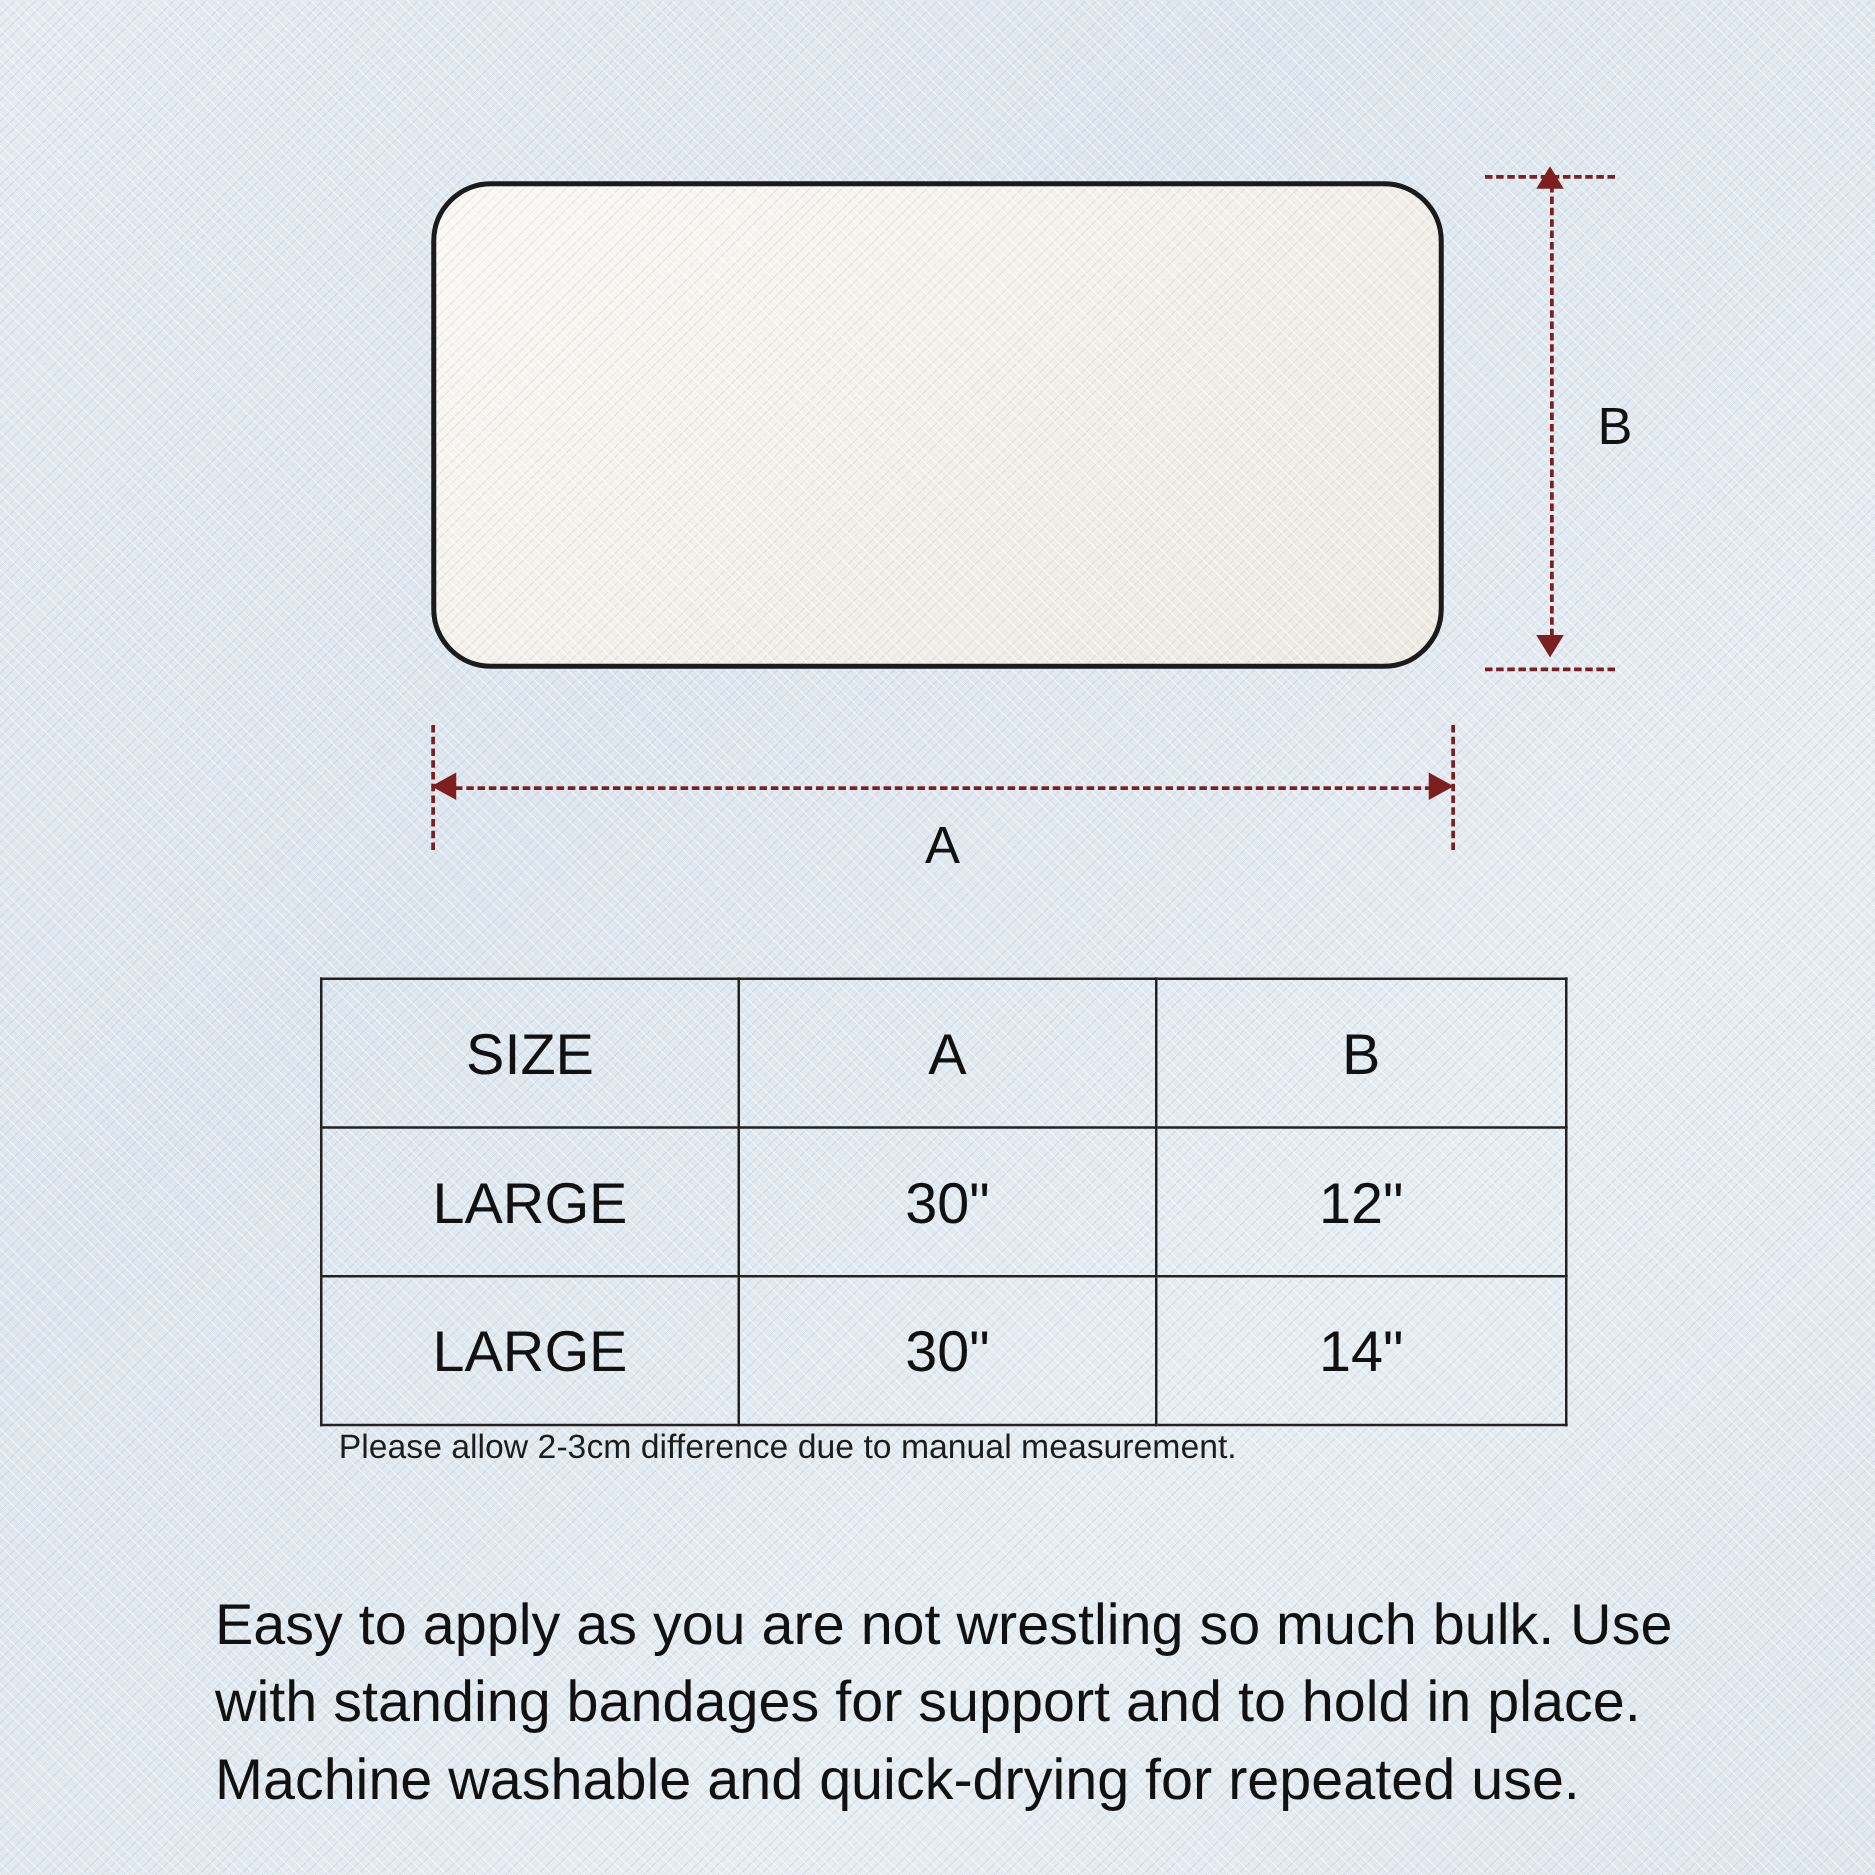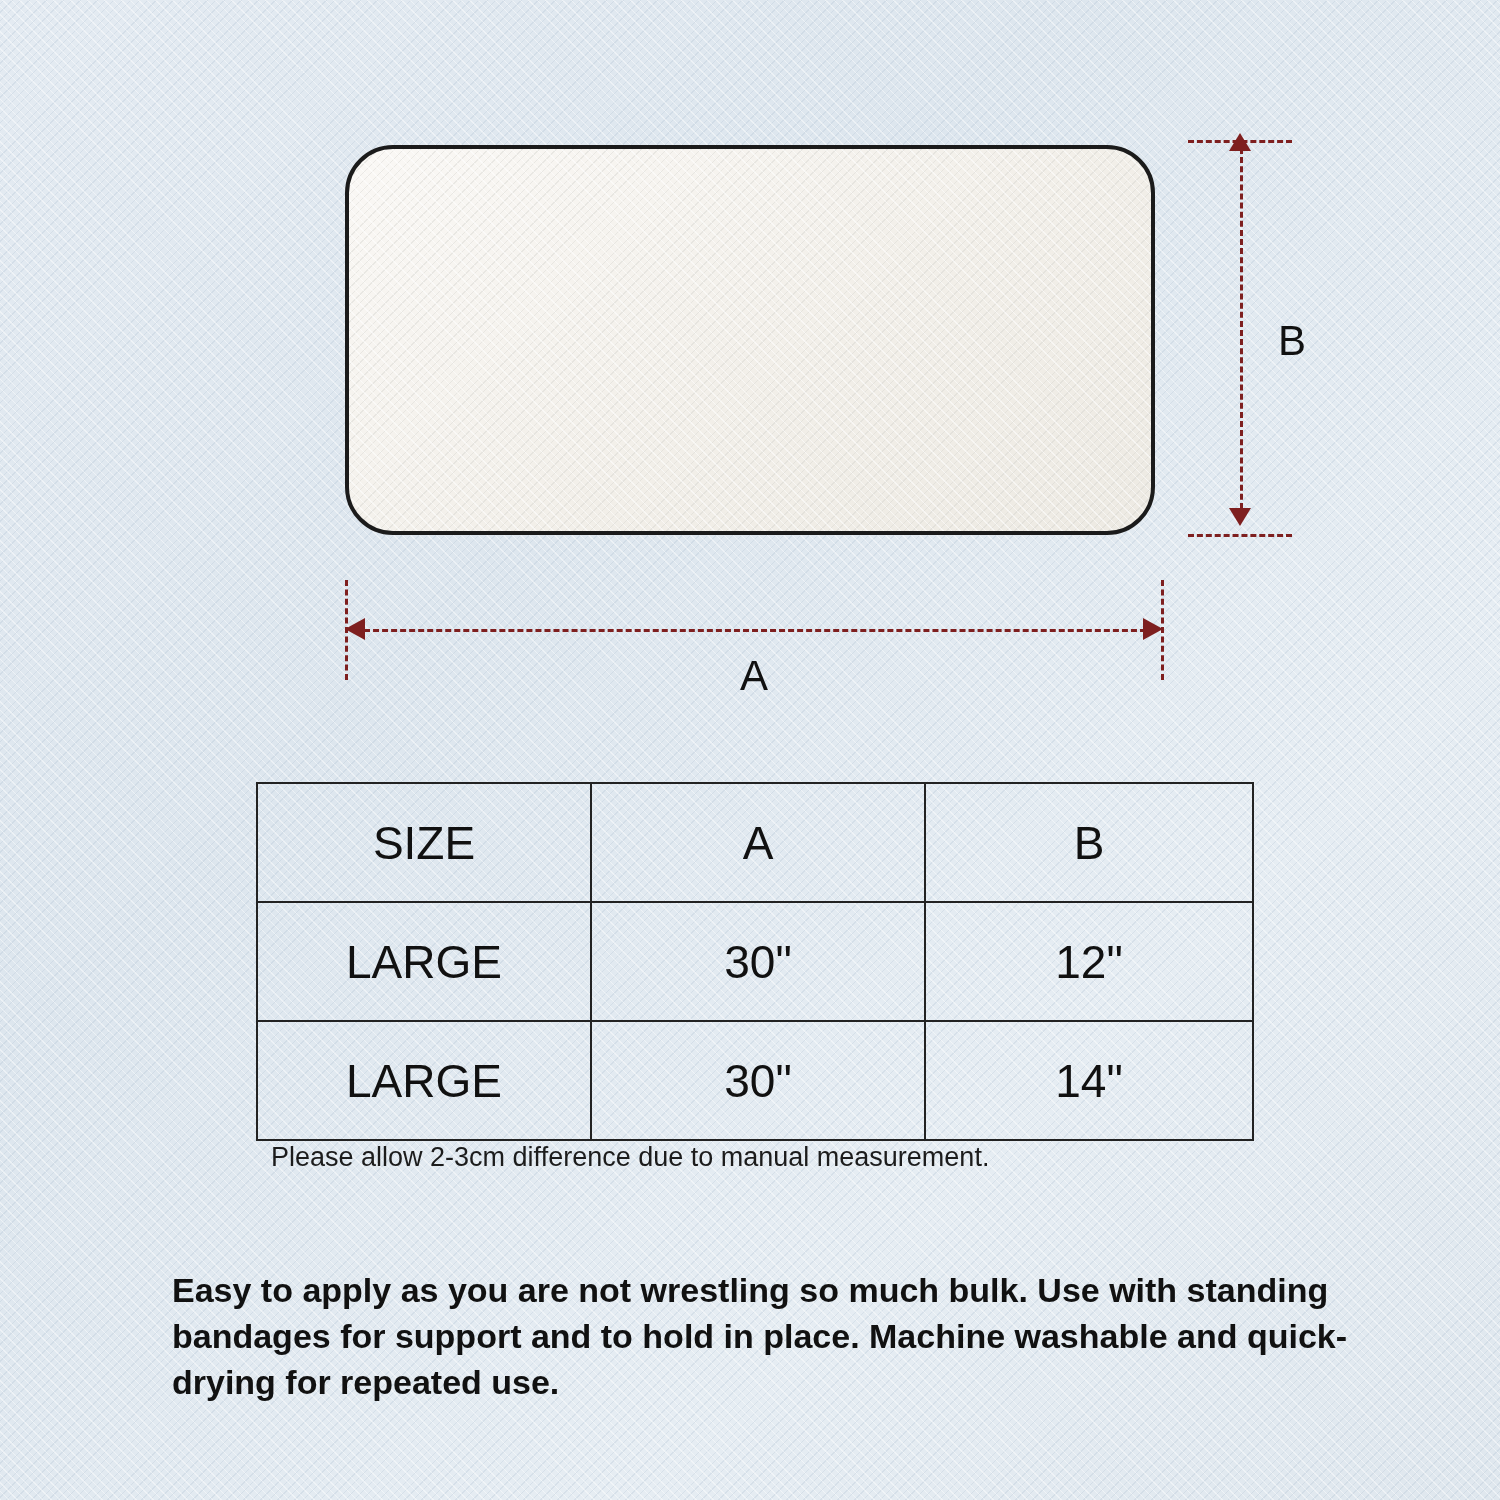--- a/index.html
+++ b/index.html
@@ -151,25 +151,24 @@
     color: #1c1c1c;
     font-family: "Liberation Sans", sans-serif;
     margin-left: 18px;
   }
 
   .description {
     position: absolute;
     left: 172px;
     top: 1268px;
     width: 1240px;
-    font-size: 34px;
+    font-size: 46px;
     line-height: 1.35;
     color: #111;
     font-family: "Liberation Sans", sans-serif;
-    font-weight: bold;
   }
 </style>
 </head>
 <body>
 
 <div id="page">
   <div id="texture"></div>
 
   <div class="pad"></div>
 

